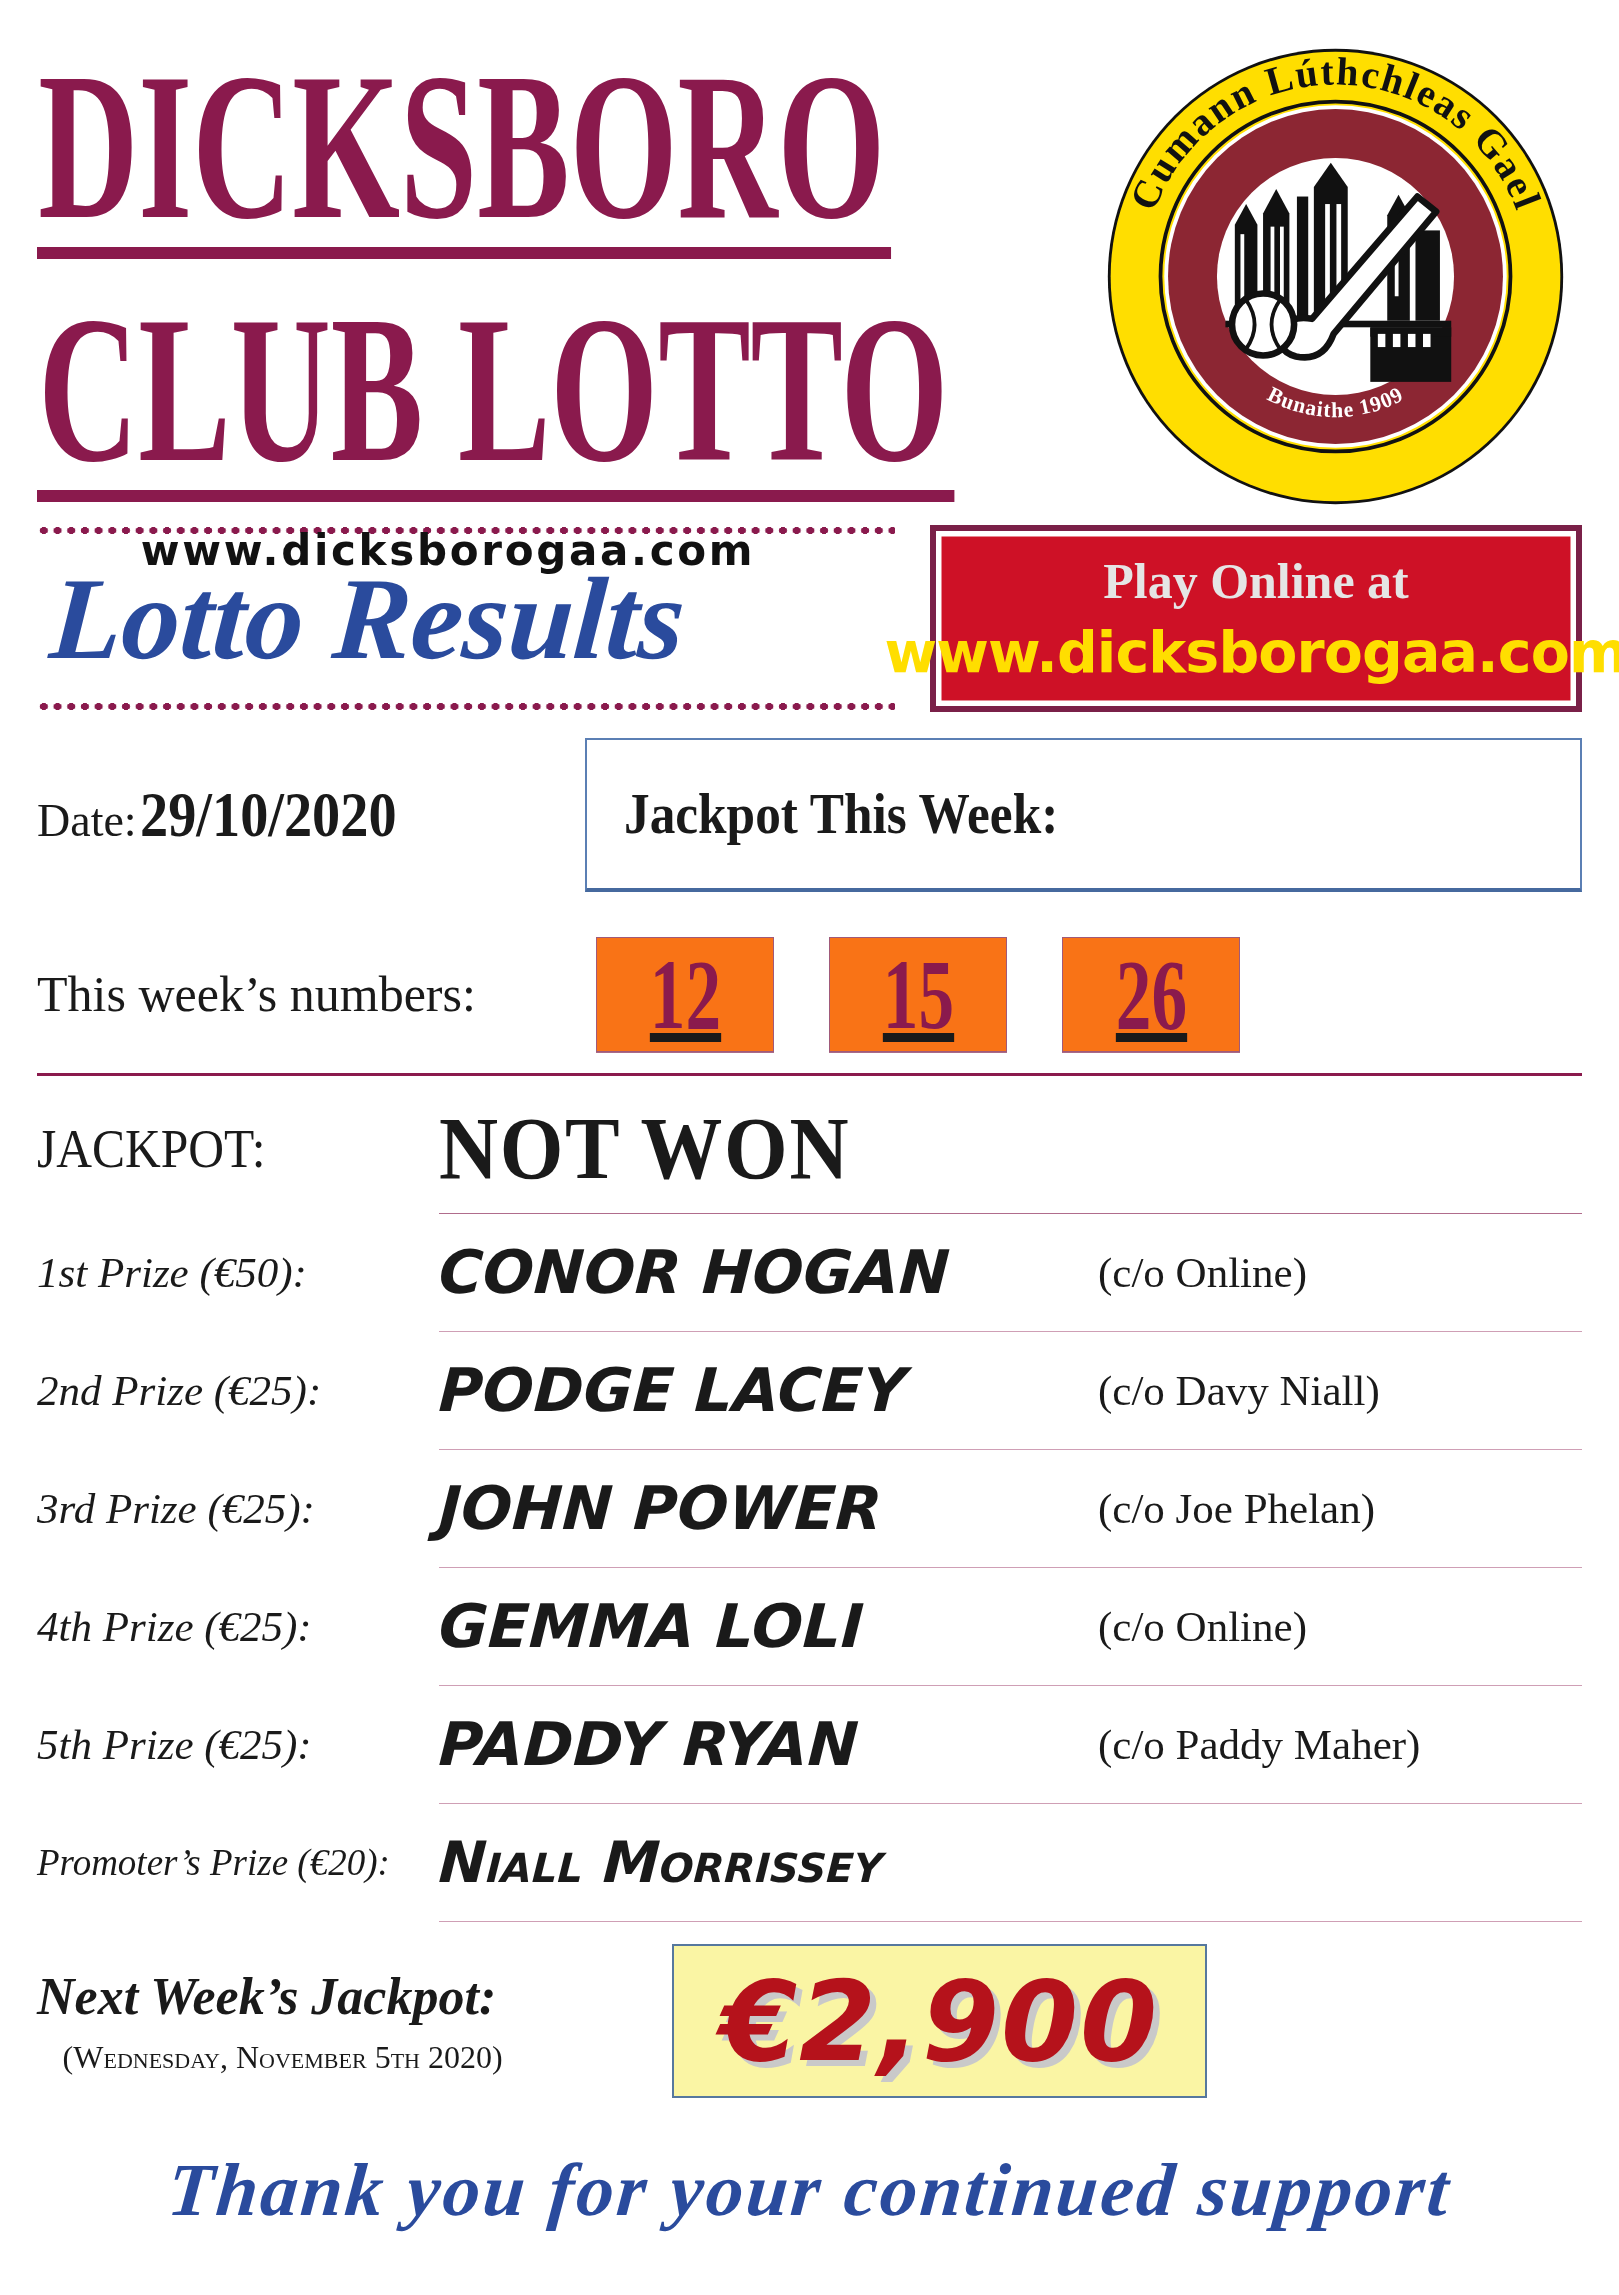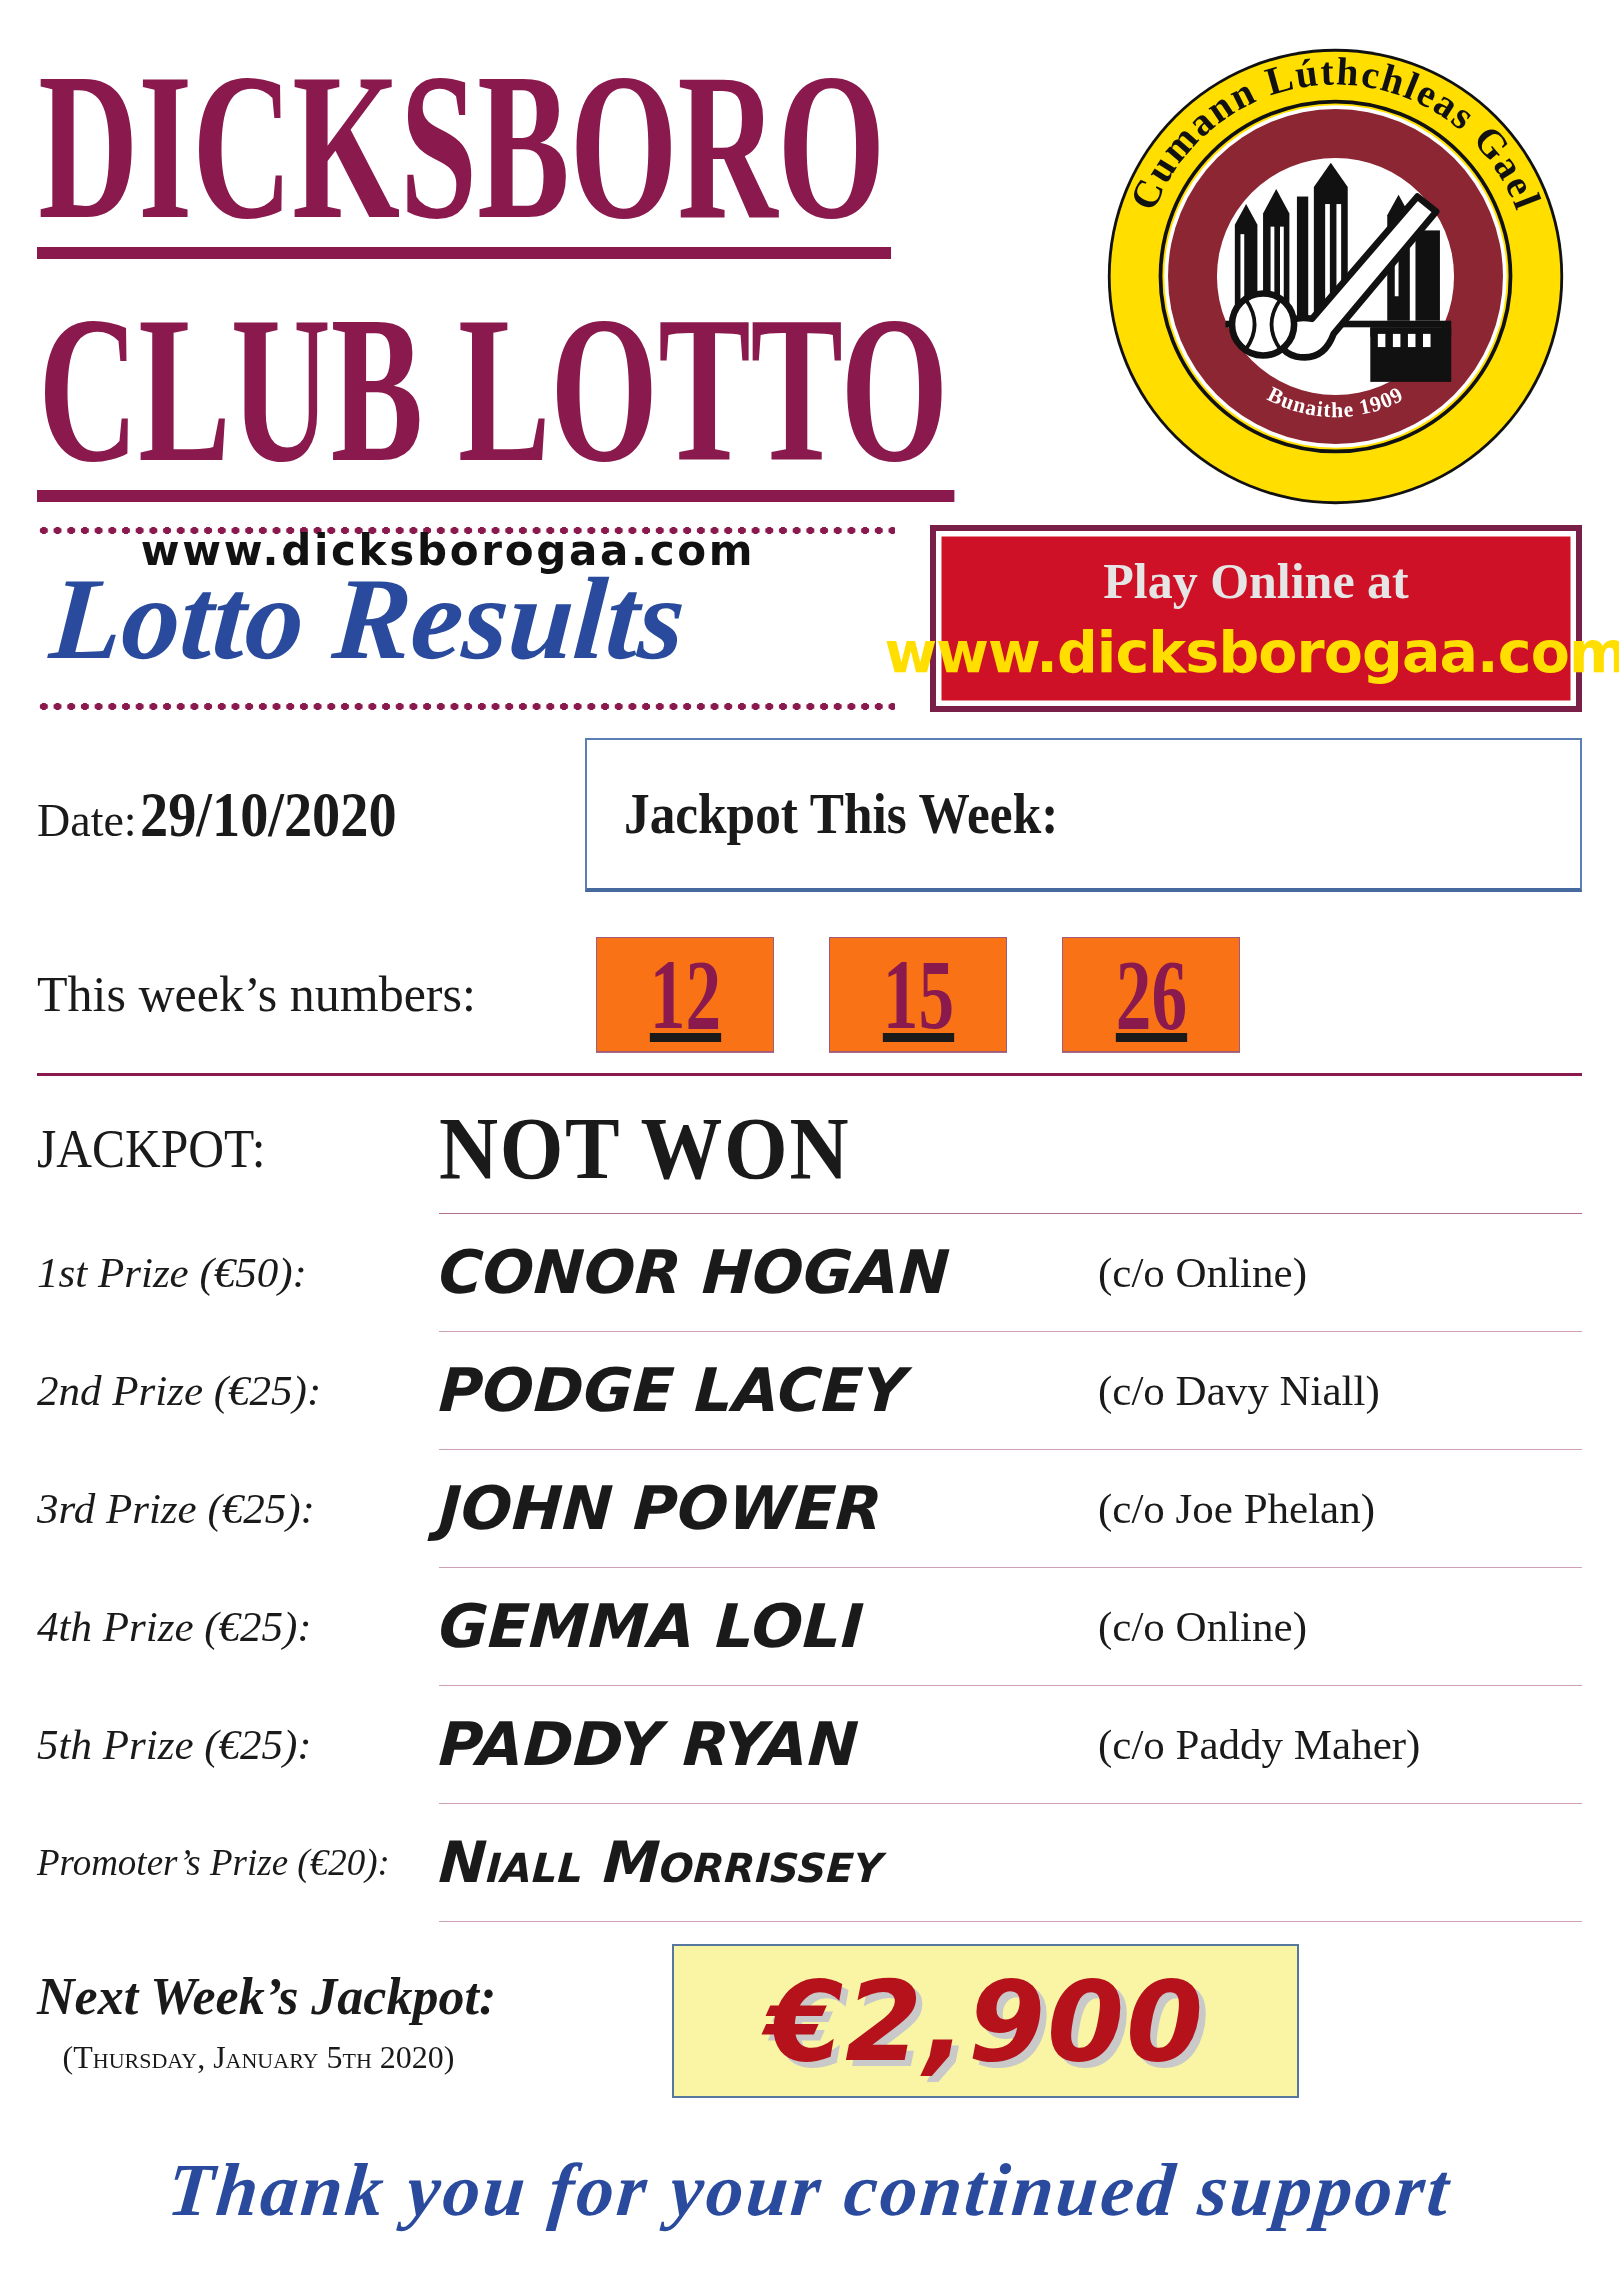--- a/index.html
+++ b/index.html
@@ -63,21 +63,21 @@
   .winner.sc{font-variant:small-caps;font-size:57px;}
   .co{width:484px;font-size:43px;white-space:nowrap;}
   .sep{border:none;border-top:1.8px solid #cf9fb5;margin:0 0 0 402px;}
   .sep.dark{border-top-color:#b06c8c;}
 
   
   .next-row{display:flex;align-items:center;margin-top:22px;height:155px;}
   .next-labels{width:635px;}
   .next-label{font-size:52px;font-weight:bold;font-style:italic;white-space:nowrap;}
   .next-note{font-size:32px;font-variant:small-caps;margin-top:12.8px;padding-left:25.6px;white-space:nowrap;}
-  .next-box{width:627px;height:154px;background:#faf5a4;border:2.7px solid #56789e;box-sizing:border-box;
+  .next-box{width:535px;height:154px;background:#faf5a4;border:2.7px solid #56789e;box-sizing:border-box;
     display:flex;align-items:center;justify-content:center;}
   .next-amount{font-family:"DejaVu Sans",sans-serif;font-weight:bold;font-style:italic;font-size:111px;
     color:#b5121b;line-height:1;text-shadow:6.4px 6.4px 0 #c9c9c9;letter-spacing:1.8px;}
 
   
   .thanks{margin-top:48px;text-align:center;font-size:75px;font-weight:bold;font-style:italic;
     color:#2a4b9d;letter-spacing:2.7px;transform:skewX(-5deg);white-space:nowrap;}
 </style>
 </head>
 <body>
@@ -234,21 +234,21 @@
       <div class="res-label promoter">Promoter’s Prize (€20):</div>
       <div class="winner sc">Niall Morrissey</div>
       <div class="co"></div>
     </div>
     <hr class="sep">
   </div>
 
   <div class="next-row">
     <div class="next-labels">
       <div class="next-label">Next Week’s Jackpot:</div>
-      <div class="next-note">(Thursday, January 5th 2020)</div>
+      <div class="next-note">(Wednesday, November 5th 2020)</div>
     </div>
     <div class="next-box">
       <span class="next-amount">€2,900</span>
     </div>
   </div>
 
   <div class="thanks">Thank you for your continued support</div>
 
 </div>
 

